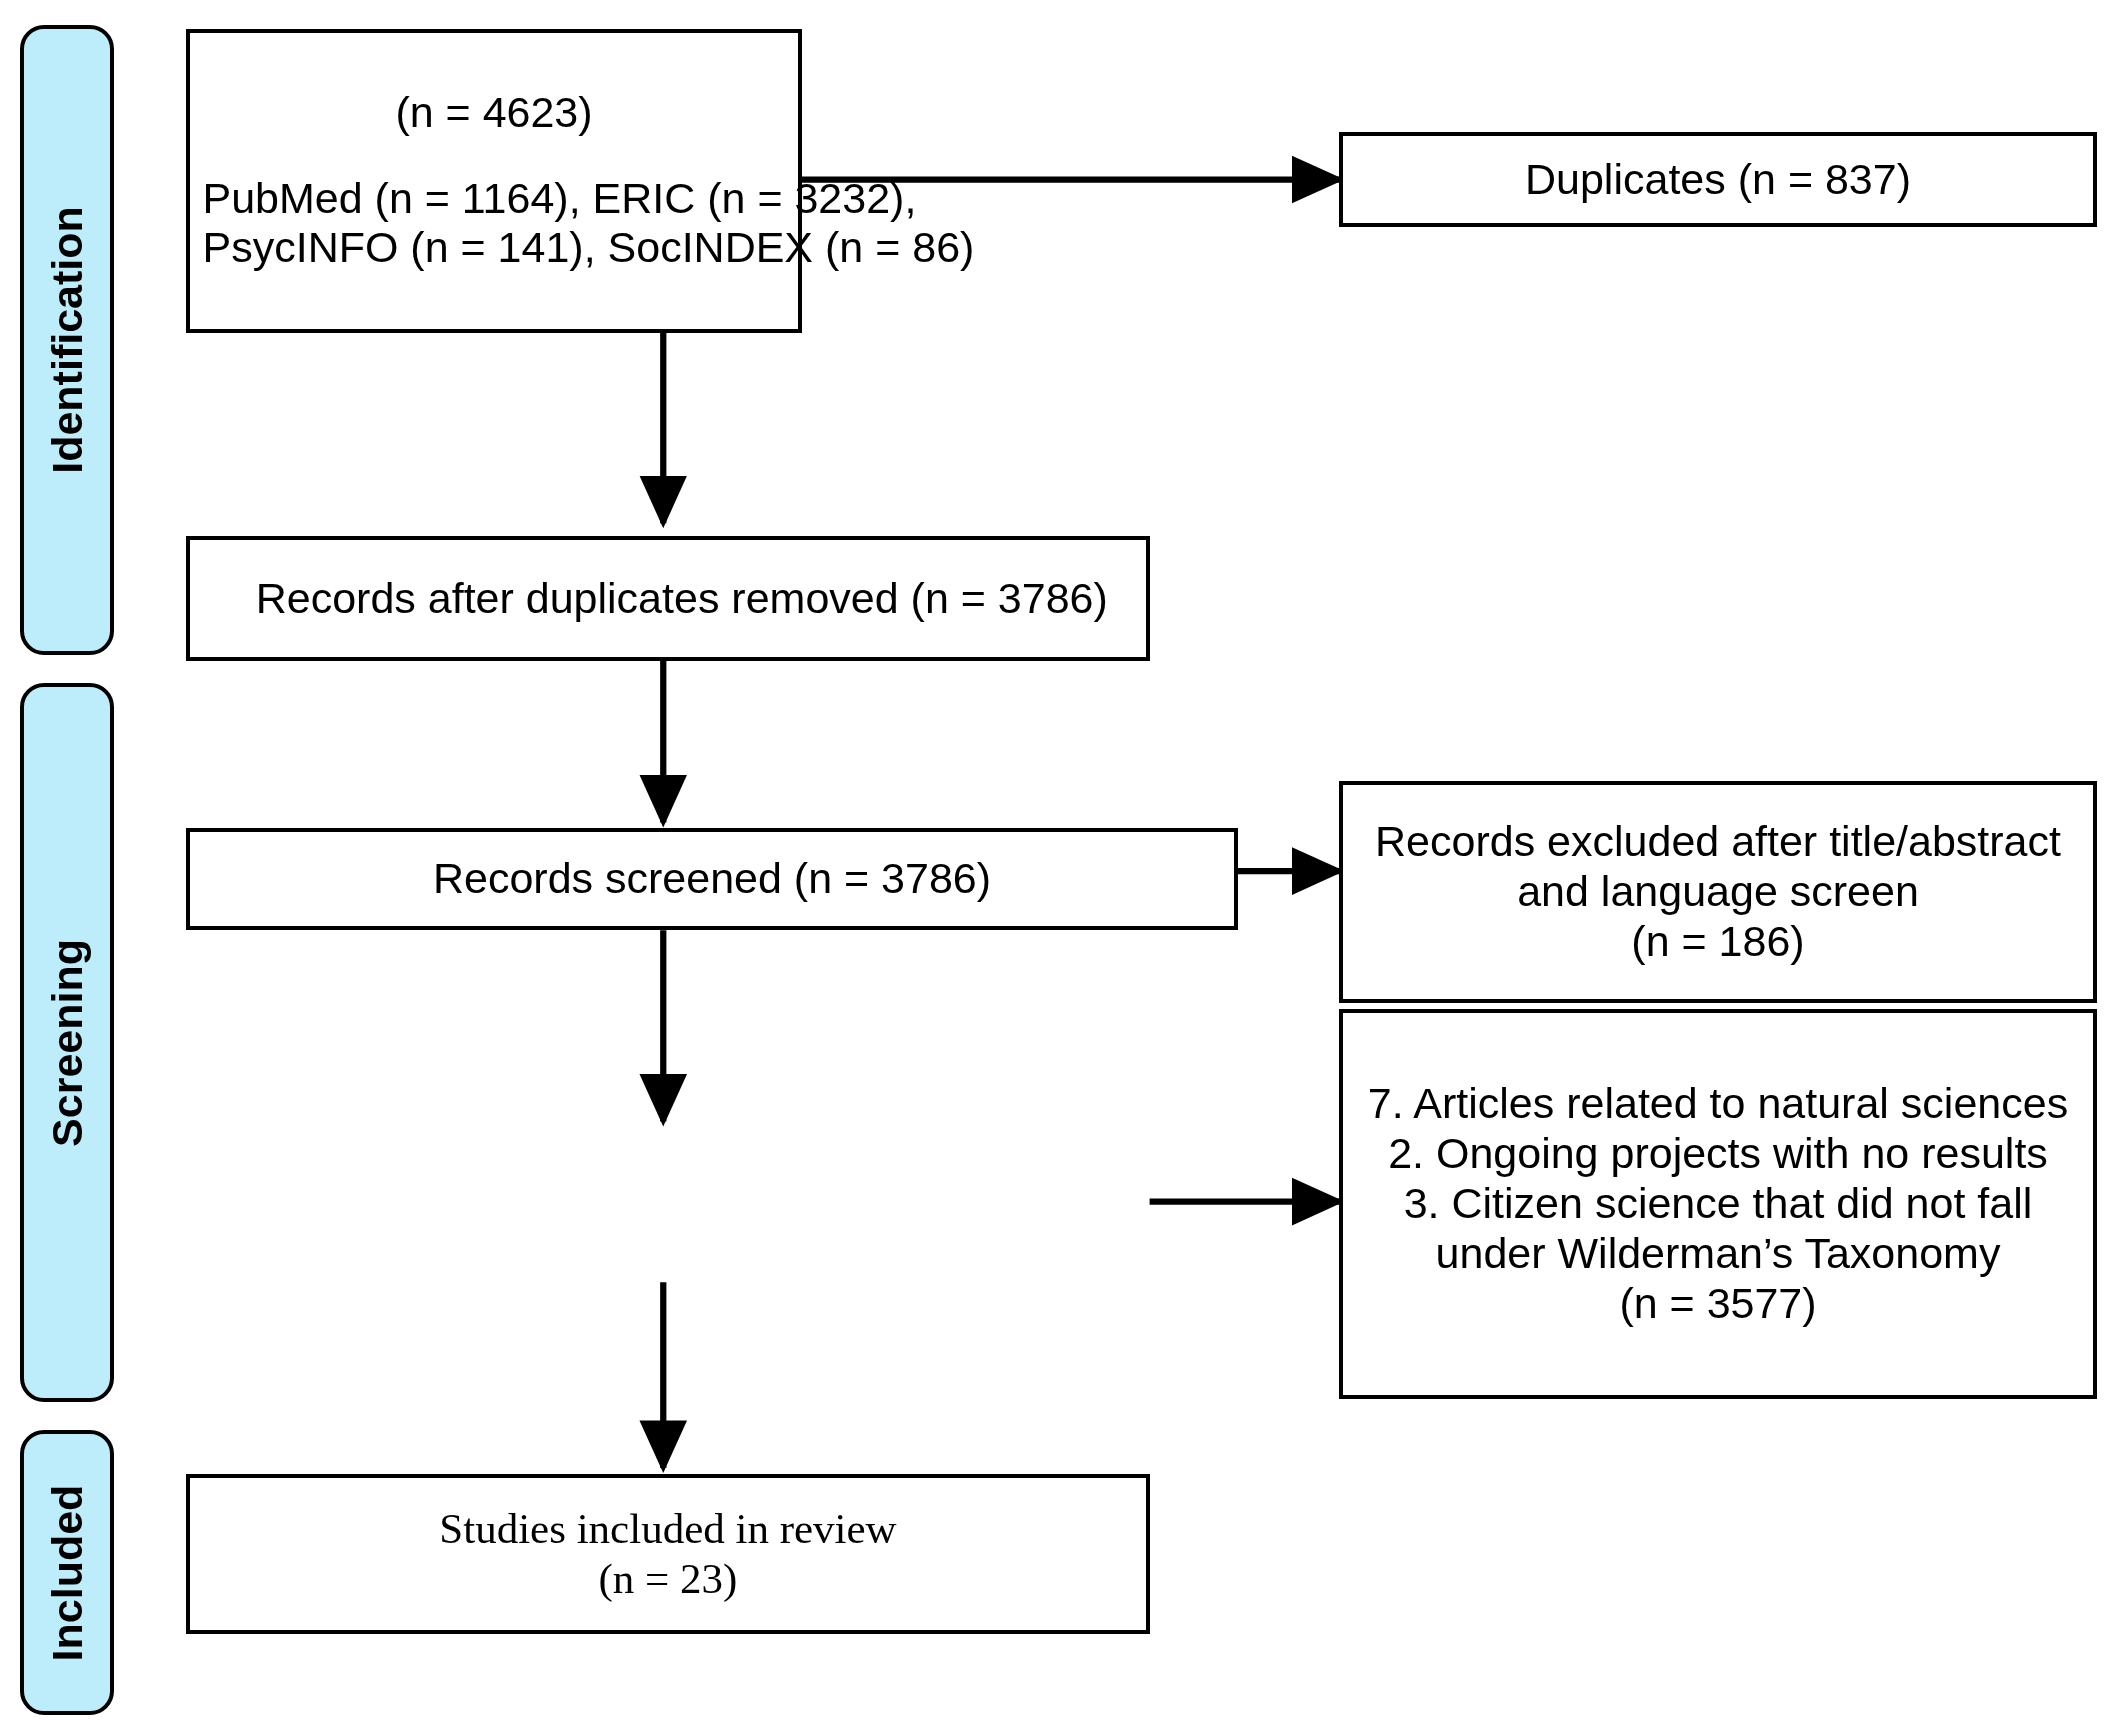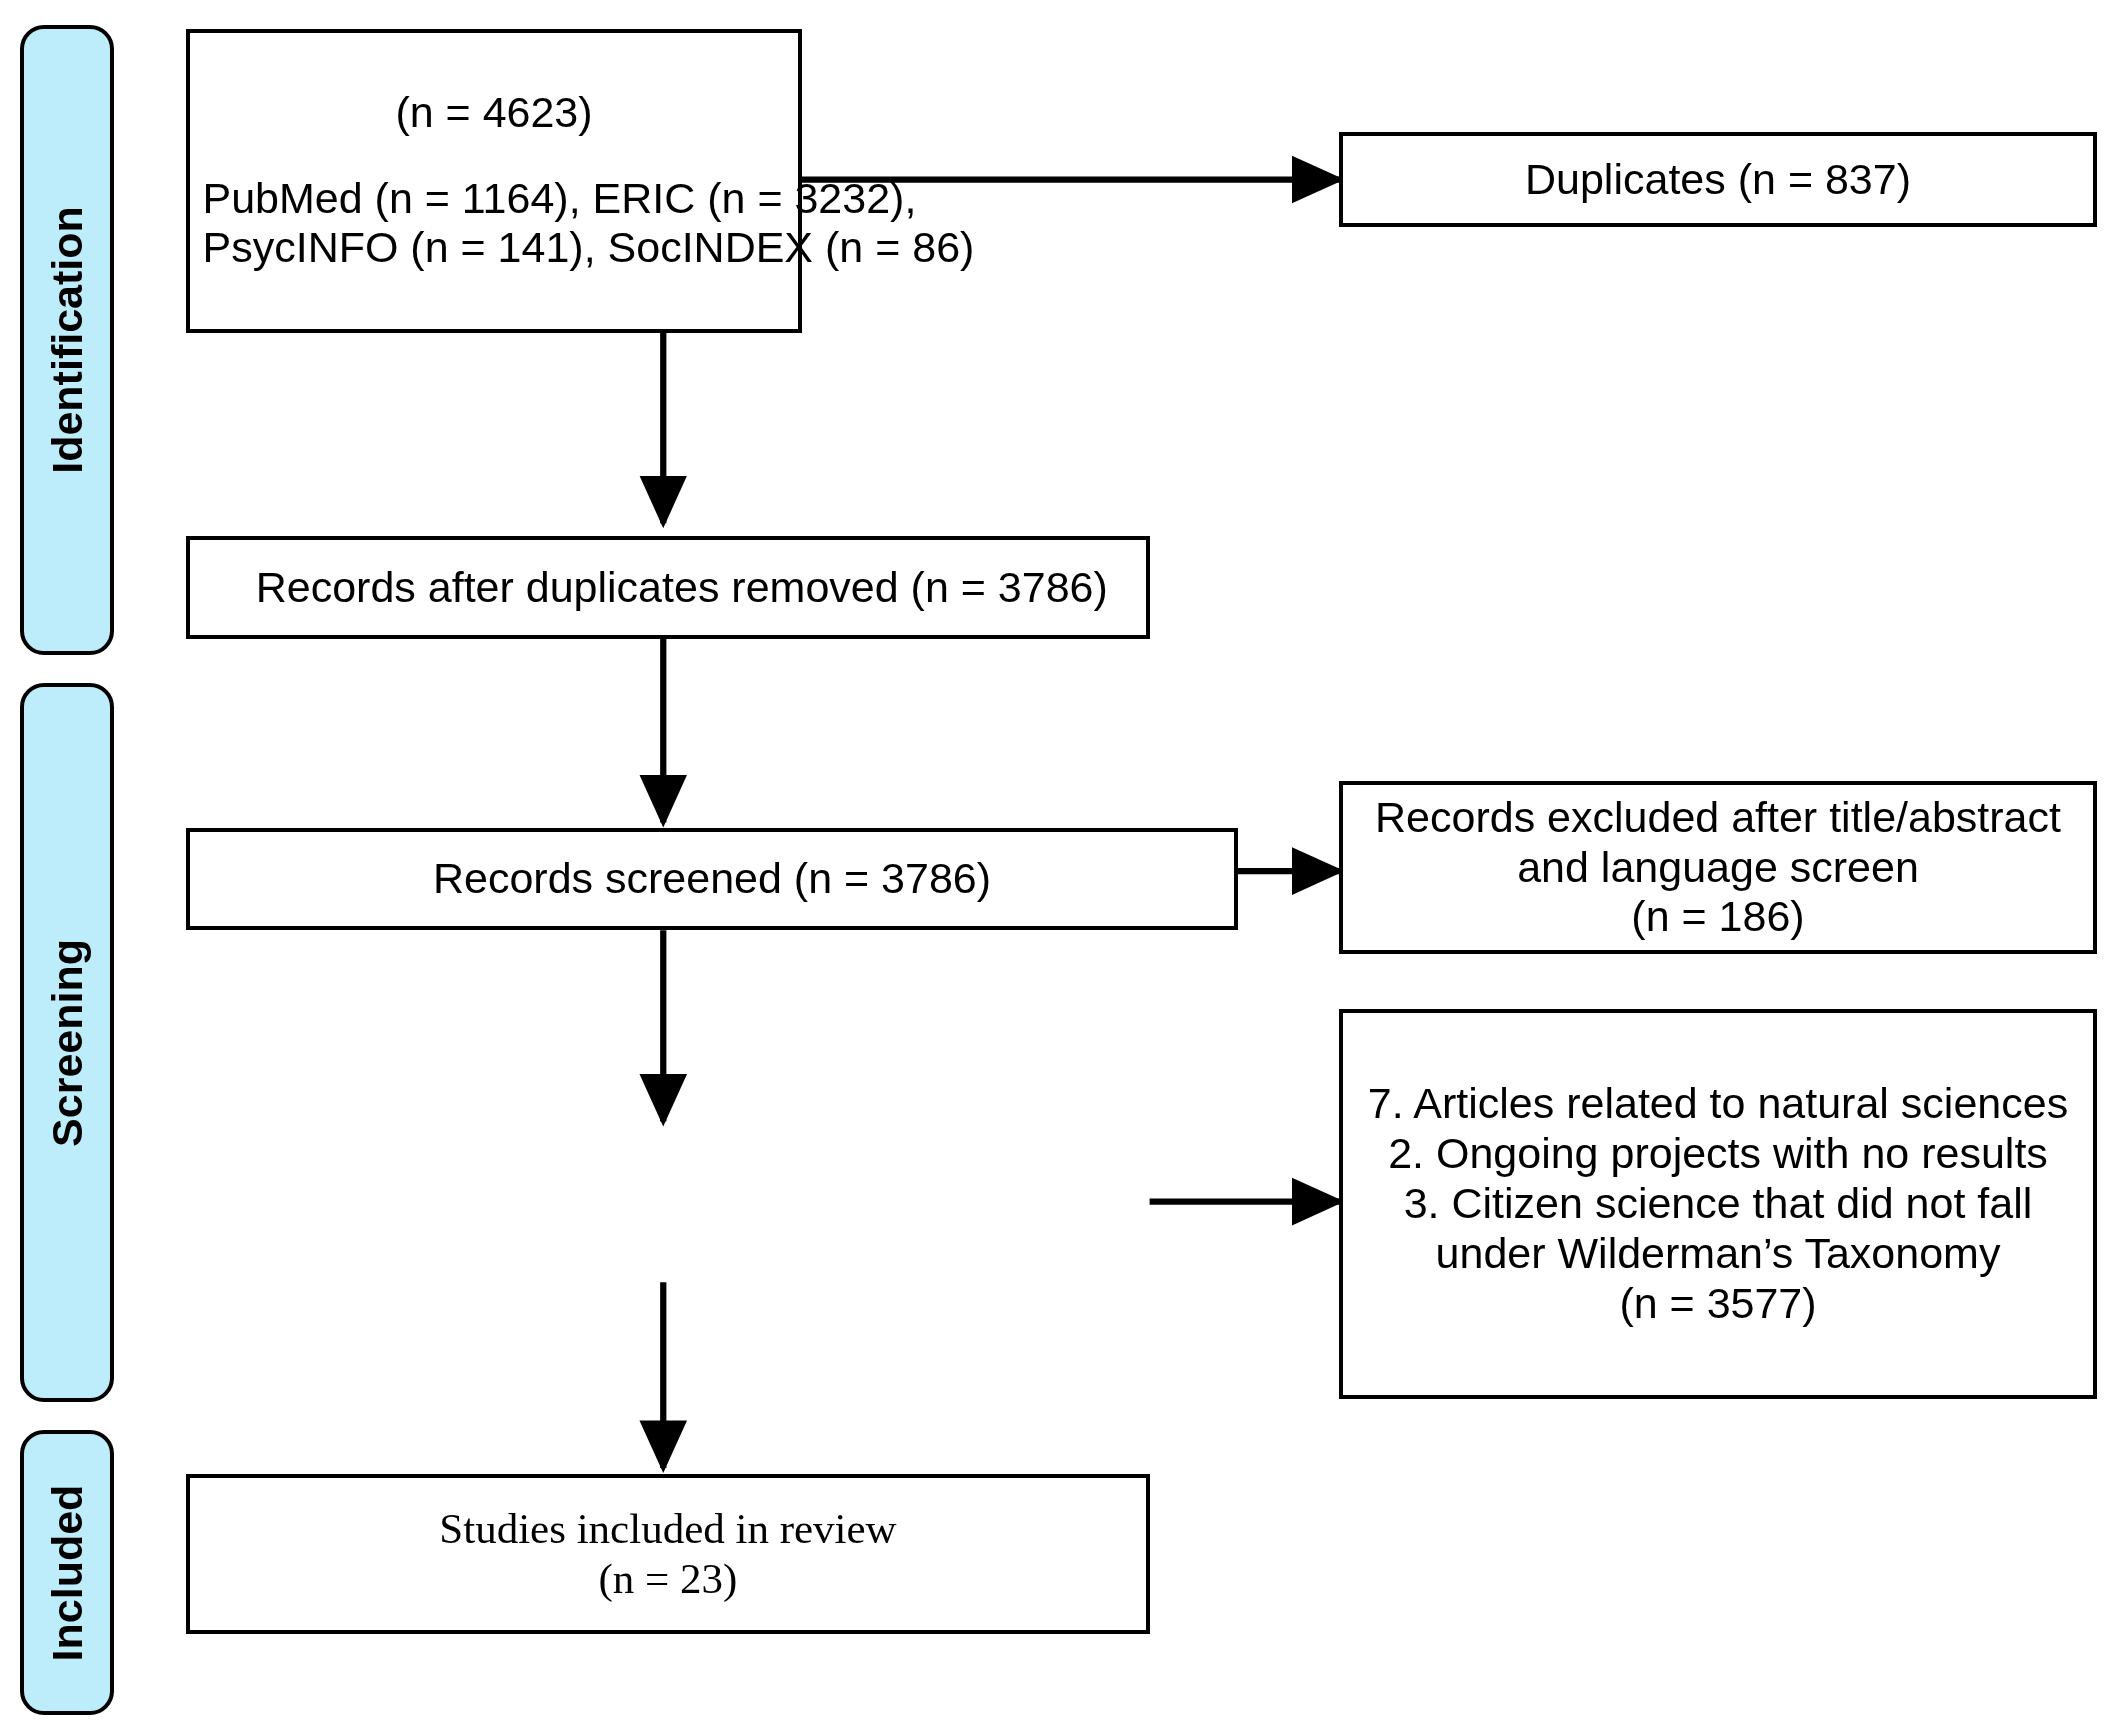--- a/index.html
+++ b/index.html
@@ -110,33 +110,33 @@
       <span class="line">PsycINFO (n = 141), SocINDEX (n = 86)</span>
     </div>
   </div>
 
   <div class="flow-box" style="left:1339px; top:132px; width:758px; height:95px;">
     <div class="lines-wrap">
       <span class="line">Duplicates (n = 837)</span>
     </div>
   </div>
 
-  <div class="flow-box" style="left:186px; top:536px; width:964px; height:103px;padding-left:40px;">
+  <div class="flow-box" style="left:186px; top:536px; width:964px; height:125px;padding-left:40px;">
     <div class="lines-wrap">
       <span class="line">Records after duplicates removed (n = 3786)</span>
     </div>
   </div>
 
   <div class="flow-box" style="left:186px; top:828px; width:1052px; height:102px;">
     <div class="lines-wrap">
       <span class="line">Records screened (n = 3786)</span>
     </div>
   </div>
 
-  <div class="flow-box" style="left:1339px; top:781px; width:758px; height:173px;">
+  <div class="flow-box" style="left:1339px; top:781px; width:758px; height:222px;">
     <div class="lines-wrap">
       <span class="line">Records excluded after title/abstract</span>
       <span class="line">and language screen</span>
       <span class="line">(n = 186)</span>
     </div>
   </div>
 
 
   <div class="flow-box" style="left:1339px; top:1009px; width:758px; height:390px;">
     <div class="lines-wrap">

